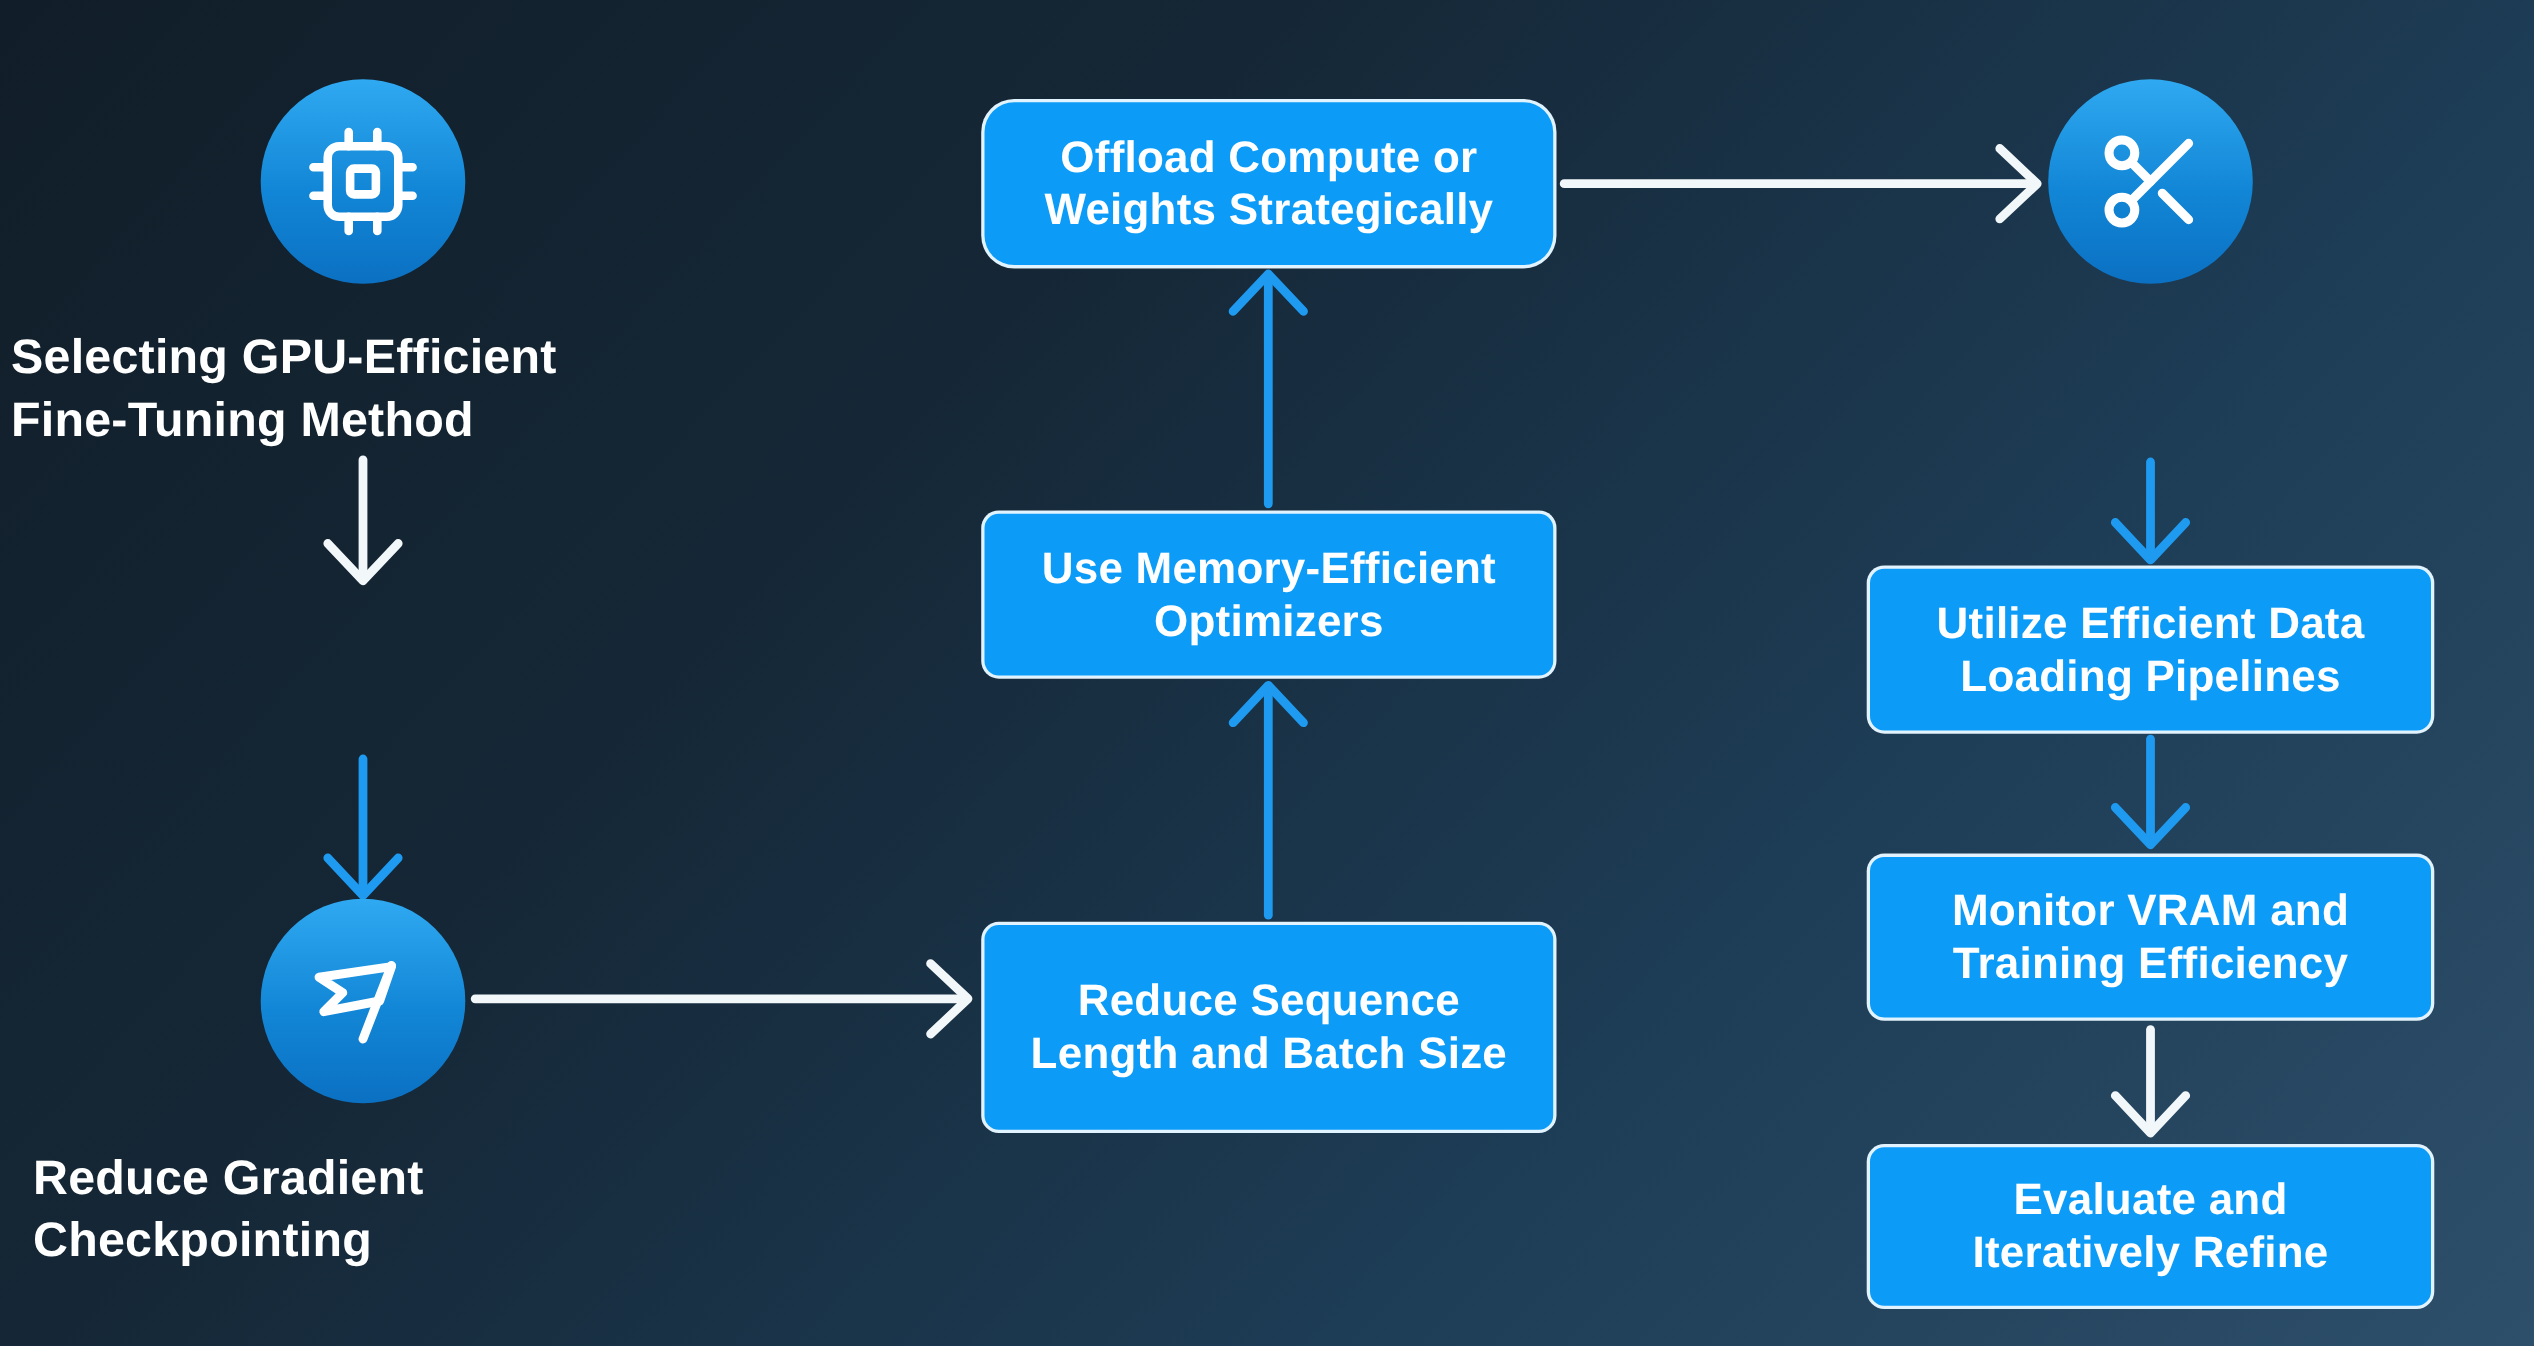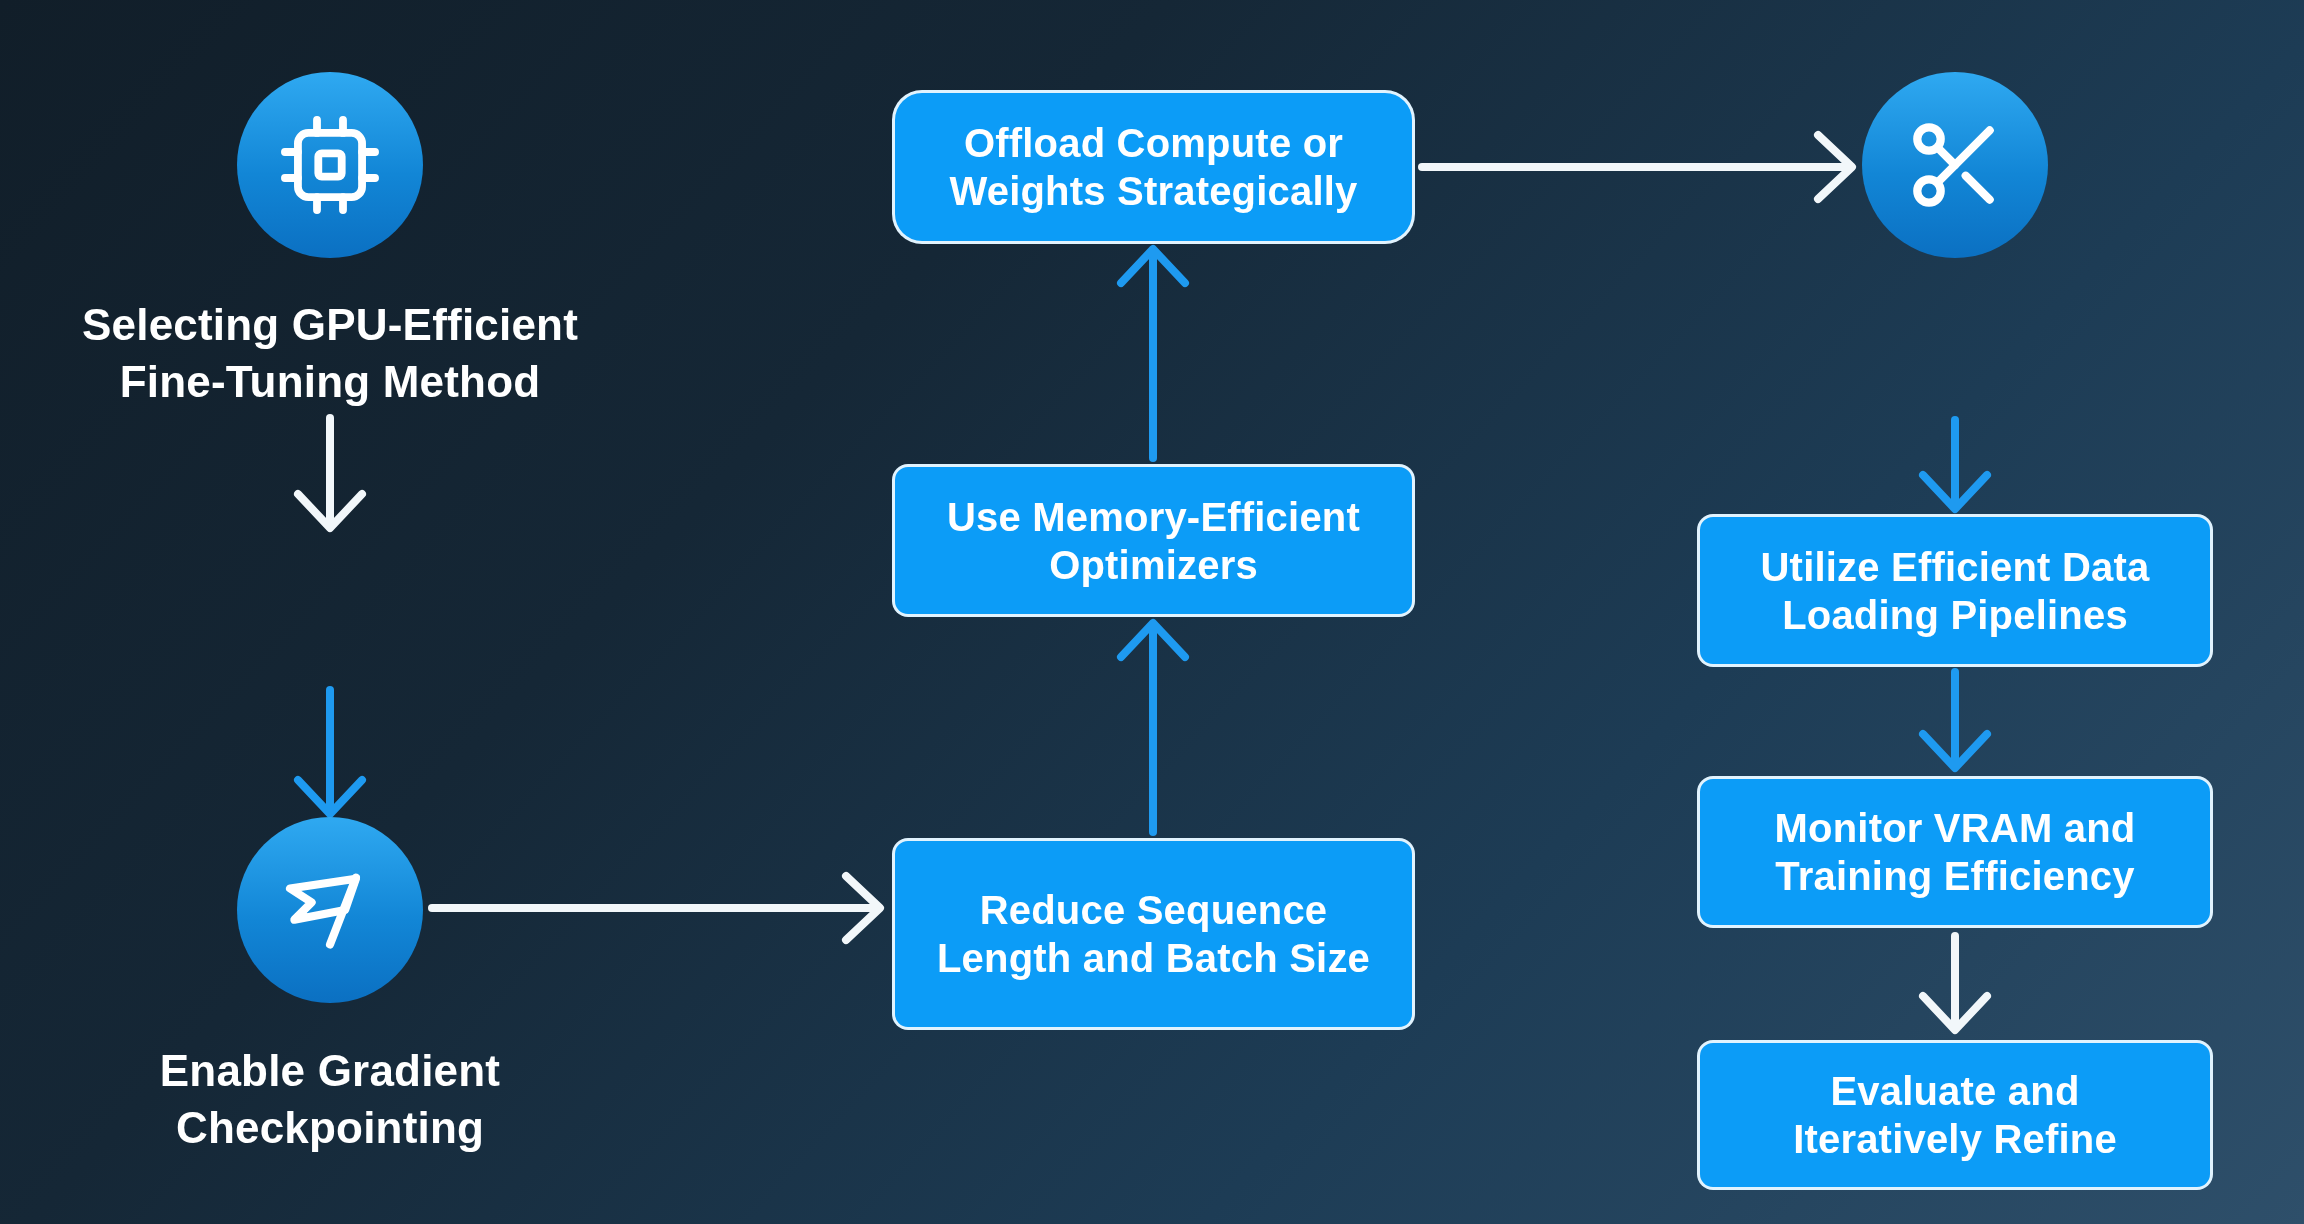--- a/index.html
+++ b/index.html
@@ -21,21 +21,21 @@
     box-sizing:border-box;
     text-align:center;
     font-weight:700;
     font-size:40px;
     line-height:1.2;
     white-space:pre-line;
     letter-spacing:.2px;
   }
   .flow-title{
     position:absolute;
-    text-align:center;
+    text-align:left;
     font-weight:700;
     font-size:44px;
     line-height:1.3;
     white-space:pre-line;
     letter-spacing:.2px;
   }
   .icon-circle{
     position:absolute;
     width:186px;height:186px;border-radius:50%;
     background:linear-gradient(180deg,#2fa9f1 0%,#1286d6 55%,#0b70c2 100%);
@@ -112,21 +112,21 @@
 Fine-Tuning Method</div>
 
 
   <div class="icon-circle" style="left:237px;top:817px;">
     <svg width="108" height="108" viewBox="0 0 100 100" stroke="#ffffff" stroke-width="7.5" fill="none" stroke-linecap="round" stroke-linejoin="round">
       <path d="M74 20 L50 82"></path>
       <path d="M13 30 L74 21 L64 50 L17 59 L33 43 Z"></path>
     </svg>
   </div>
 
-  <div class="flow-title" style="left:30px;top:1042px;width:600px;">Enable Gradient
+  <div class="flow-title" style="left:30px;top:1042px;width:600px;">Reduce Gradient
 Checkpointing</div>
 
   <div class="node-box" style="left:892px;top:90px;width:523px;height:154px;border-radius:30px;">Offload Compute or
 Weights Strategically</div>
 
   <div class="node-box" style="left:892px;top:464px;width:523px;height:153px;">Use Memory-Efficient
 Optimizers</div>
 
   <div class="node-box" style="left:892px;top:838px;width:523px;height:192px;">Reduce Sequence
 Length and Batch Size</div>

